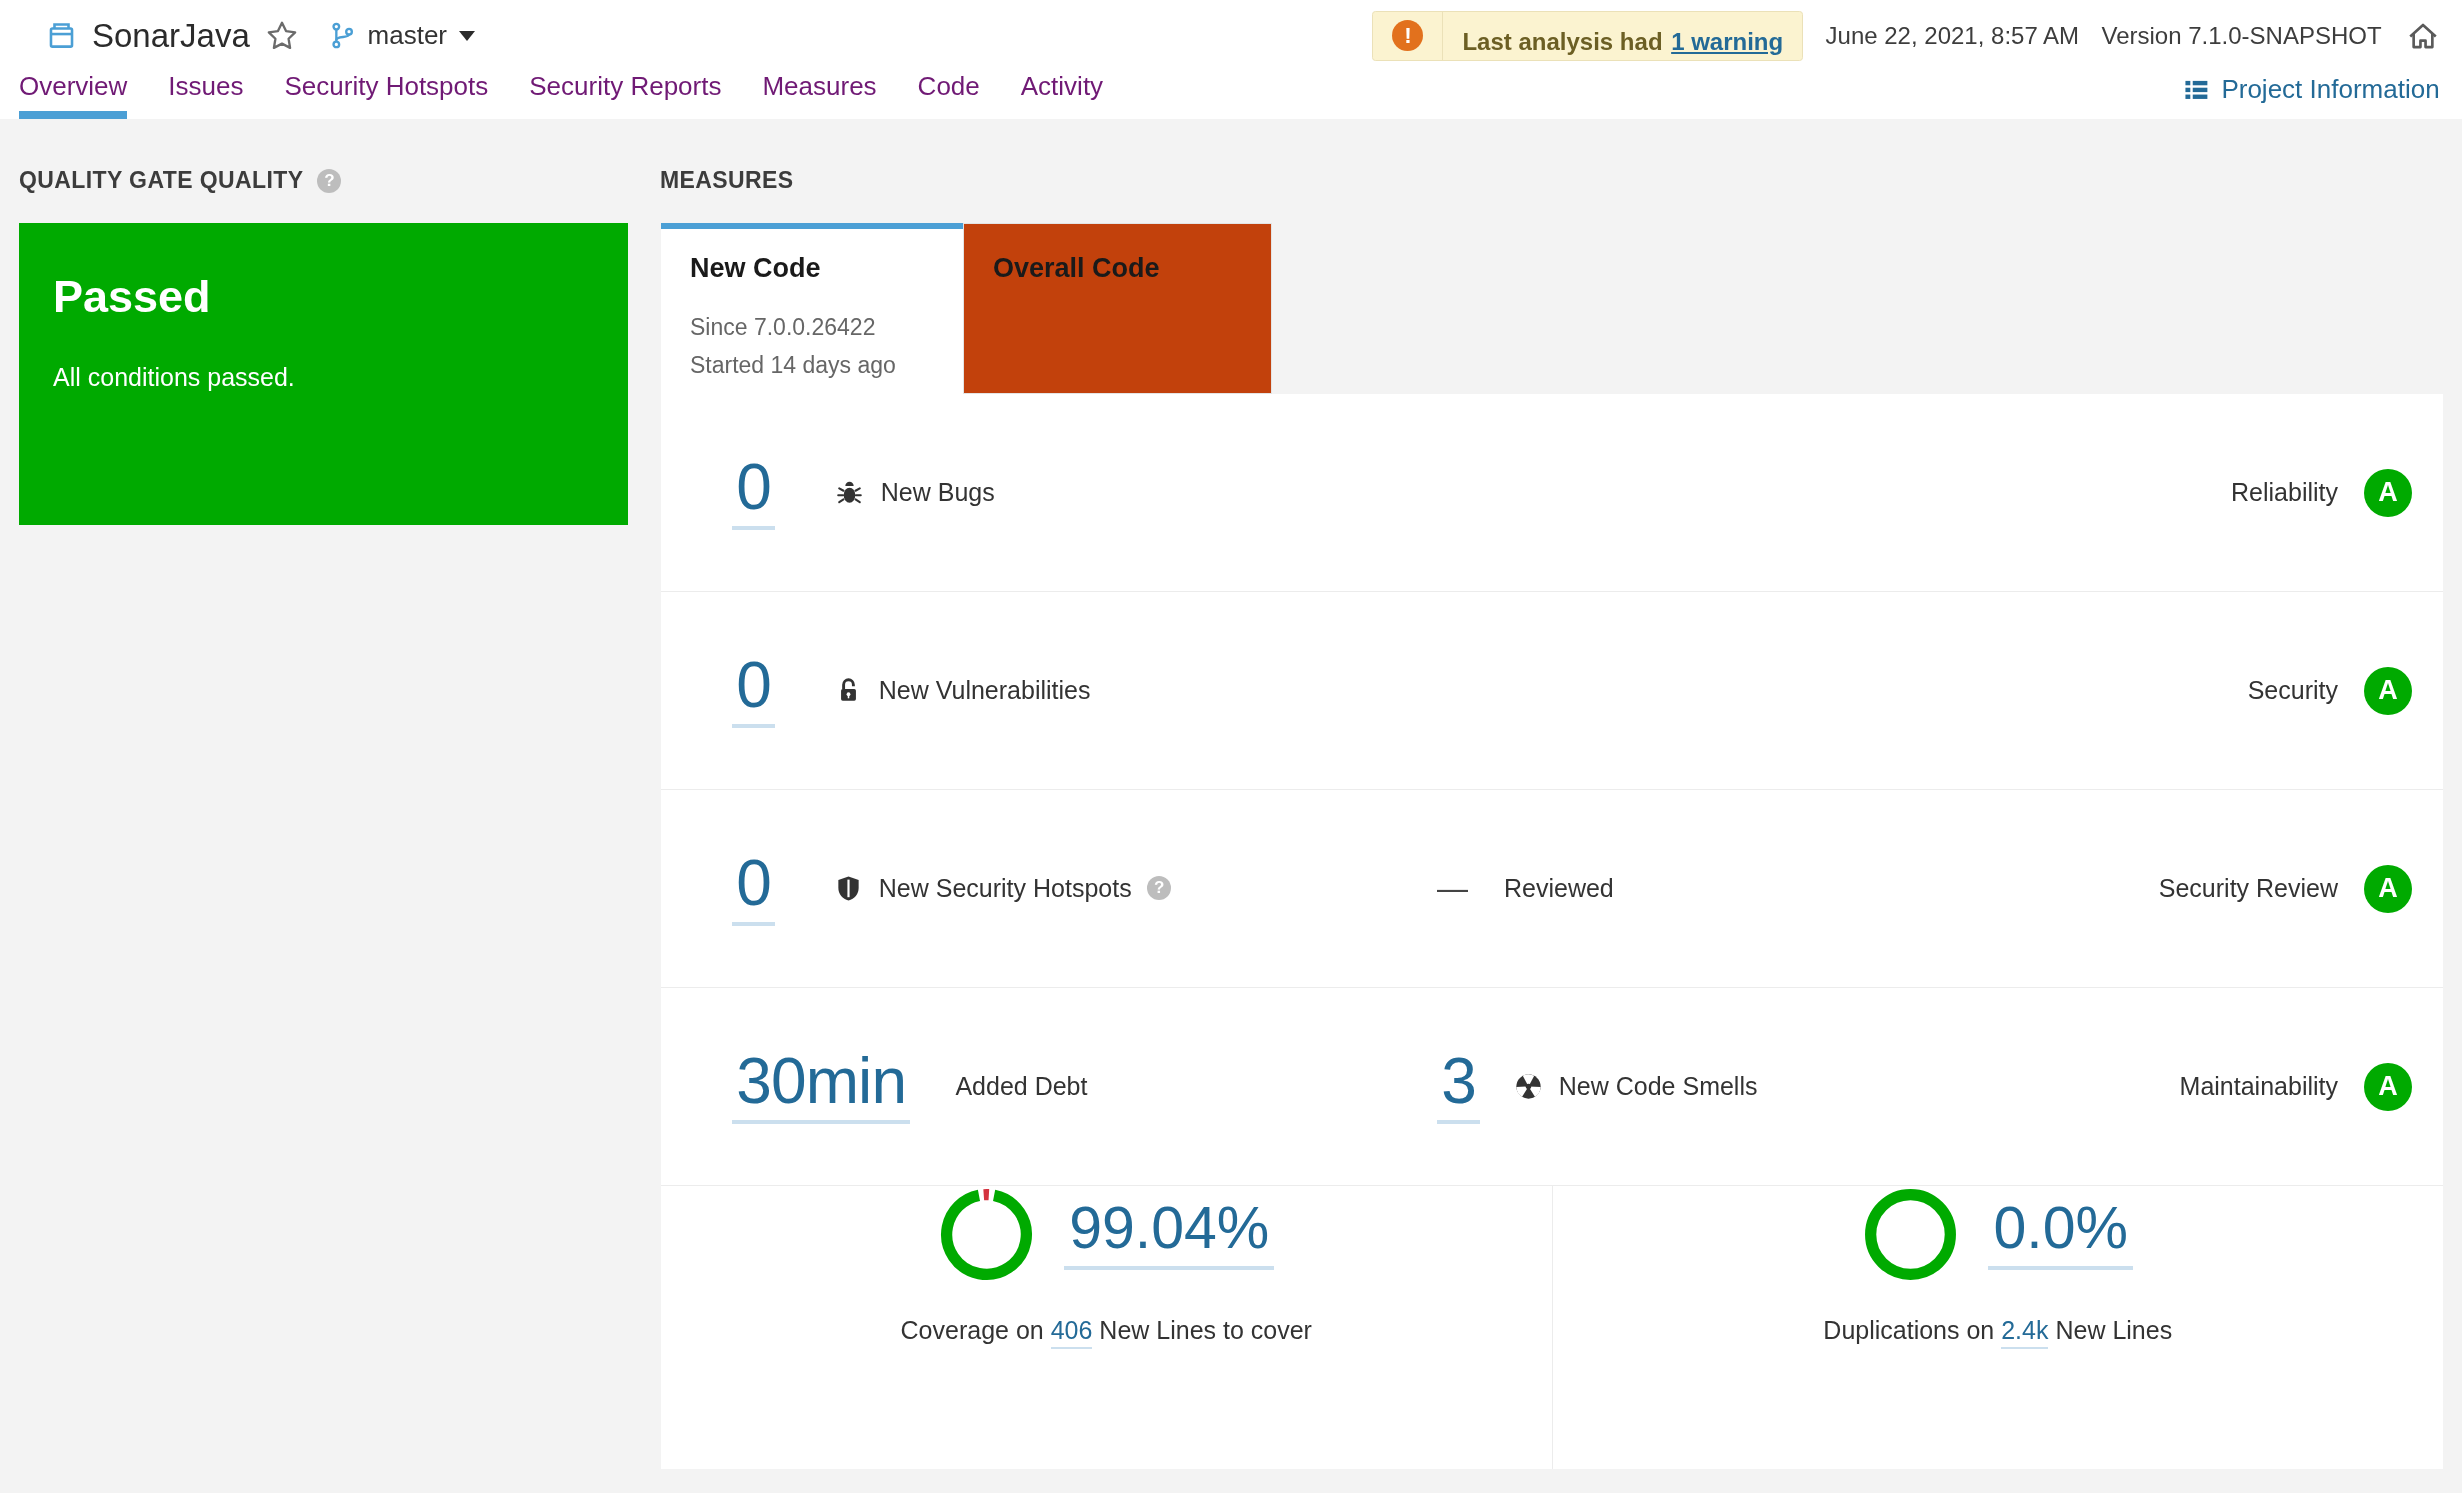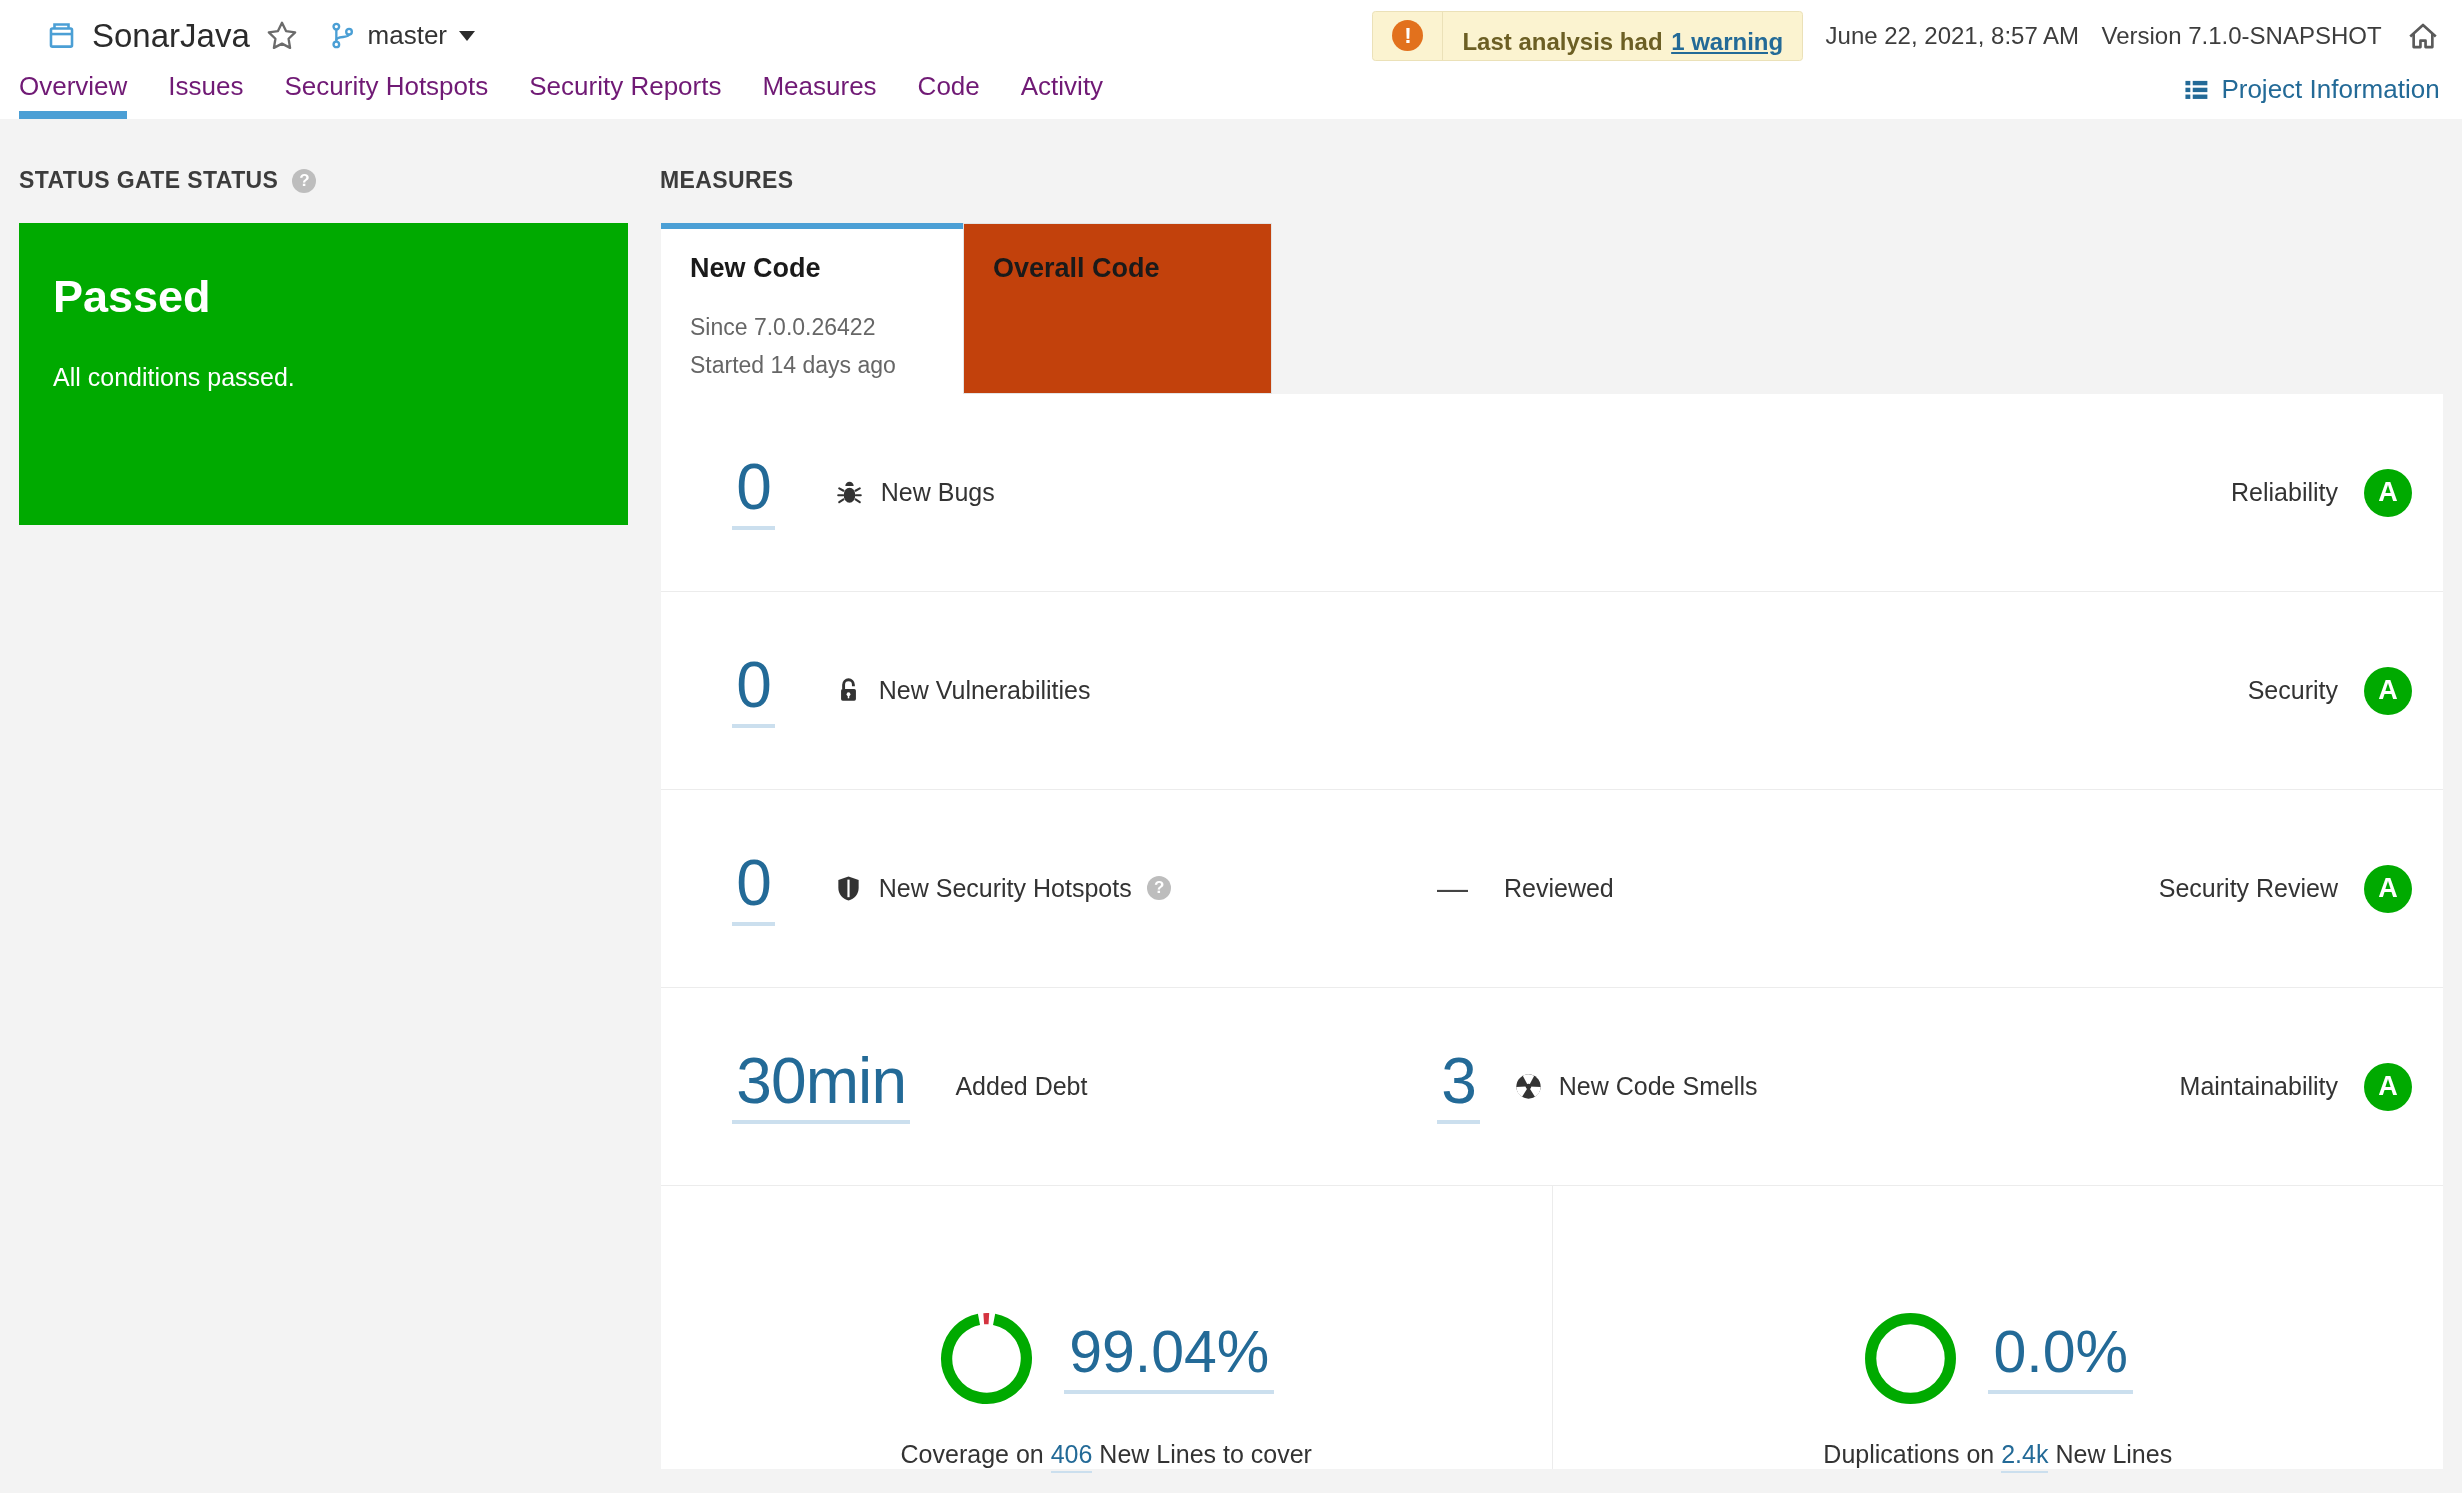--- a/index.html
+++ b/index.html
@@ -67,21 +67,21 @@
   .m-mid .m-icon { margin-left:34px; }
   .m-label { margin-left:15.5px; font-size:25px; color:#333; }
   .m-help { margin-left:15.5px; }
   .debt-label { margin-left:45px; }
   .reviewed-dash { font-size:31px; color:#444; }
   .reviewed-label { margin-left:36px; }
   .domain-label { font-size:25px; color:#333; margin-right:26px; }
   .rating-badge { width:48px; height:48px; border-radius:50%; background:#00aa00; color:#fff; font-size:27px; font-weight:bold; display:flex; align-items:center; justify-content:center; cursor:pointer; }
 
   .bottom-row { display:flex; height:283px; }
-  .metric { flex:1; display:flex; flex-direction:column; align-items:center; justify-content:flex-end; }
+  .metric { flex:1; display:flex; flex-direction:column; align-items:center; justify-content:flex-start; }
   .metric.with-divider { border-right:1.7px solid #ececec; }
   .metric-top { display:flex; align-items:center; gap:29px; }
   .pct-link { font-size:59px; color:#236a97; border-bottom:4.3px solid #cbdfee; padding:0 5.2px 7.8px; line-height:1; cursor:pointer; }
   .metric-caption { margin-top:33px; font-size:25px; color:#333; }
   .cap-link { color:#236a97; border-bottom:2.6px solid #cbdfee; padding-bottom:2.6px; cursor:pointer; }
 </style>
 </head>
 <body>
 
 <div class="header">
@@ -149,21 +149,21 @@
         </svg>
       </span>
       <span>Project Information</span>
     </span>
   </div>
 </div>
 
 <div class="content">
   <div class="headings">
     <div class="heading-left">
-      <span class="section-heading">STATUS GATE STATUS</span>
+      <span class="section-heading">QUALITY GATE QUALITY</span>
       <span class="help-icon">?</span>
     </div>
     <span class="section-heading">MEASURES</span>
   </div>
 
   <div class="columns">
     <div class="qg-col">
       <div class="qg-box">
         <div class="qg-status">Passed</div>
         <div class="qg-desc">All conditions passed.</div>

